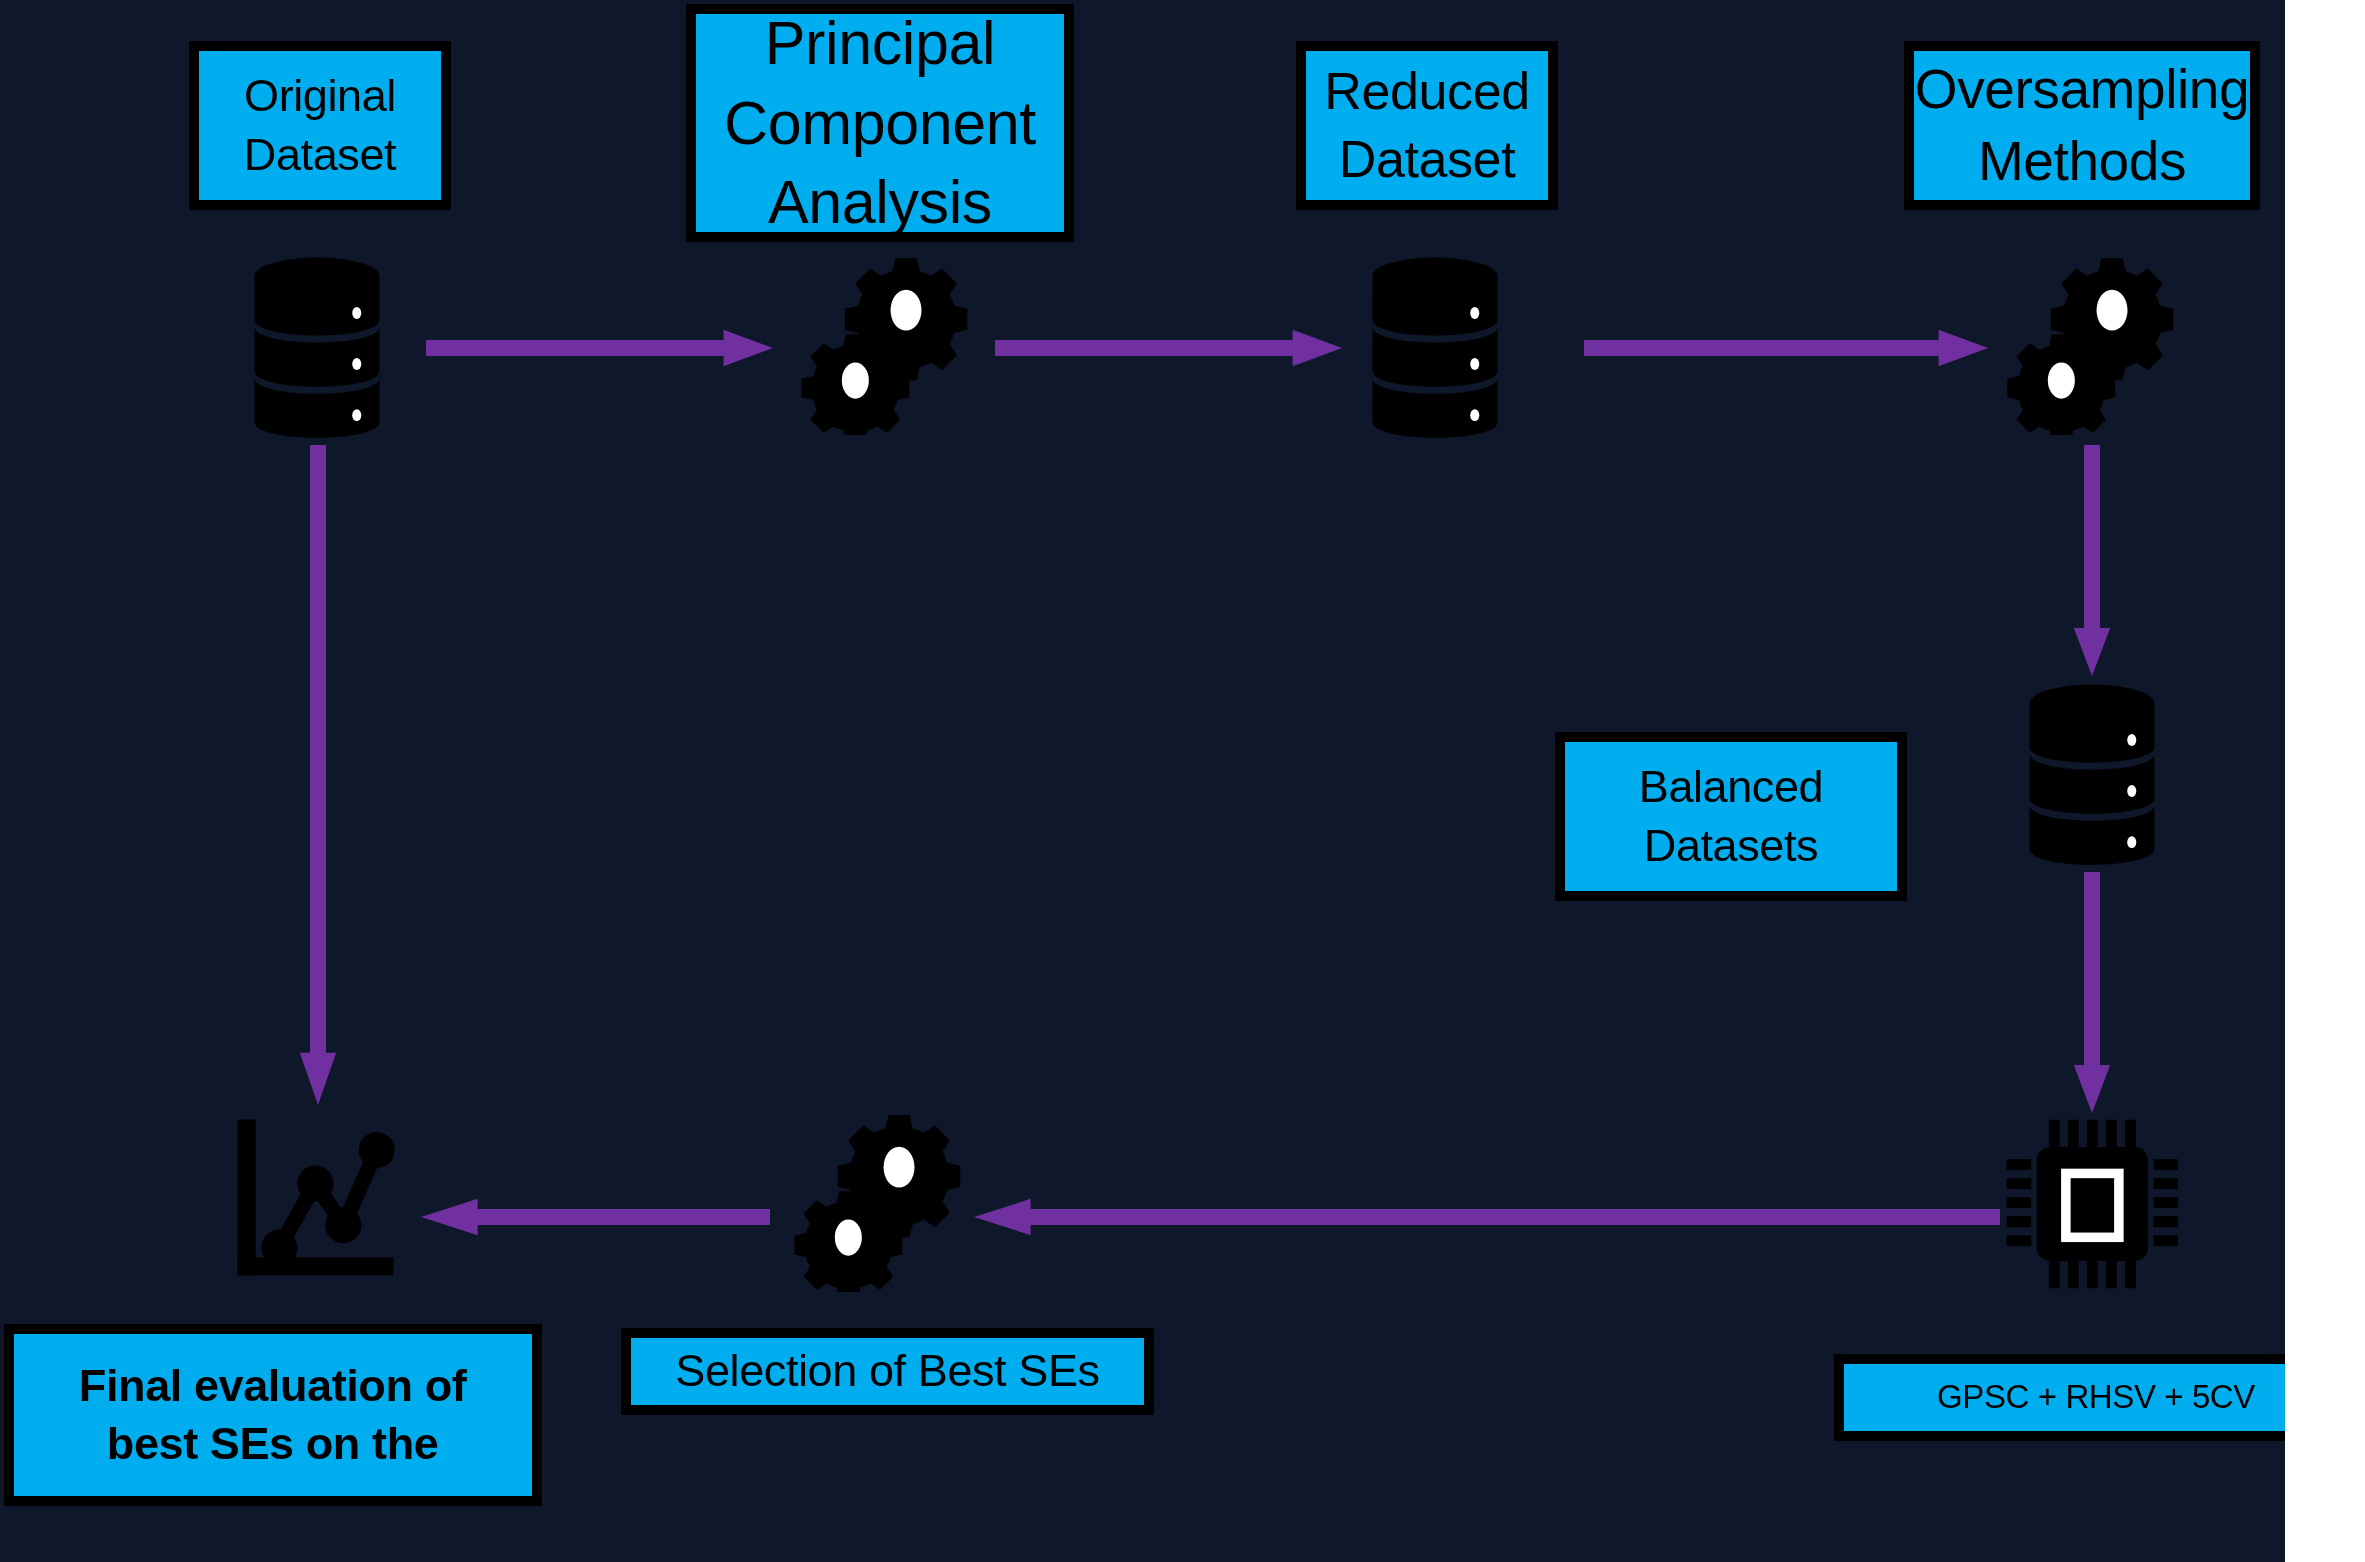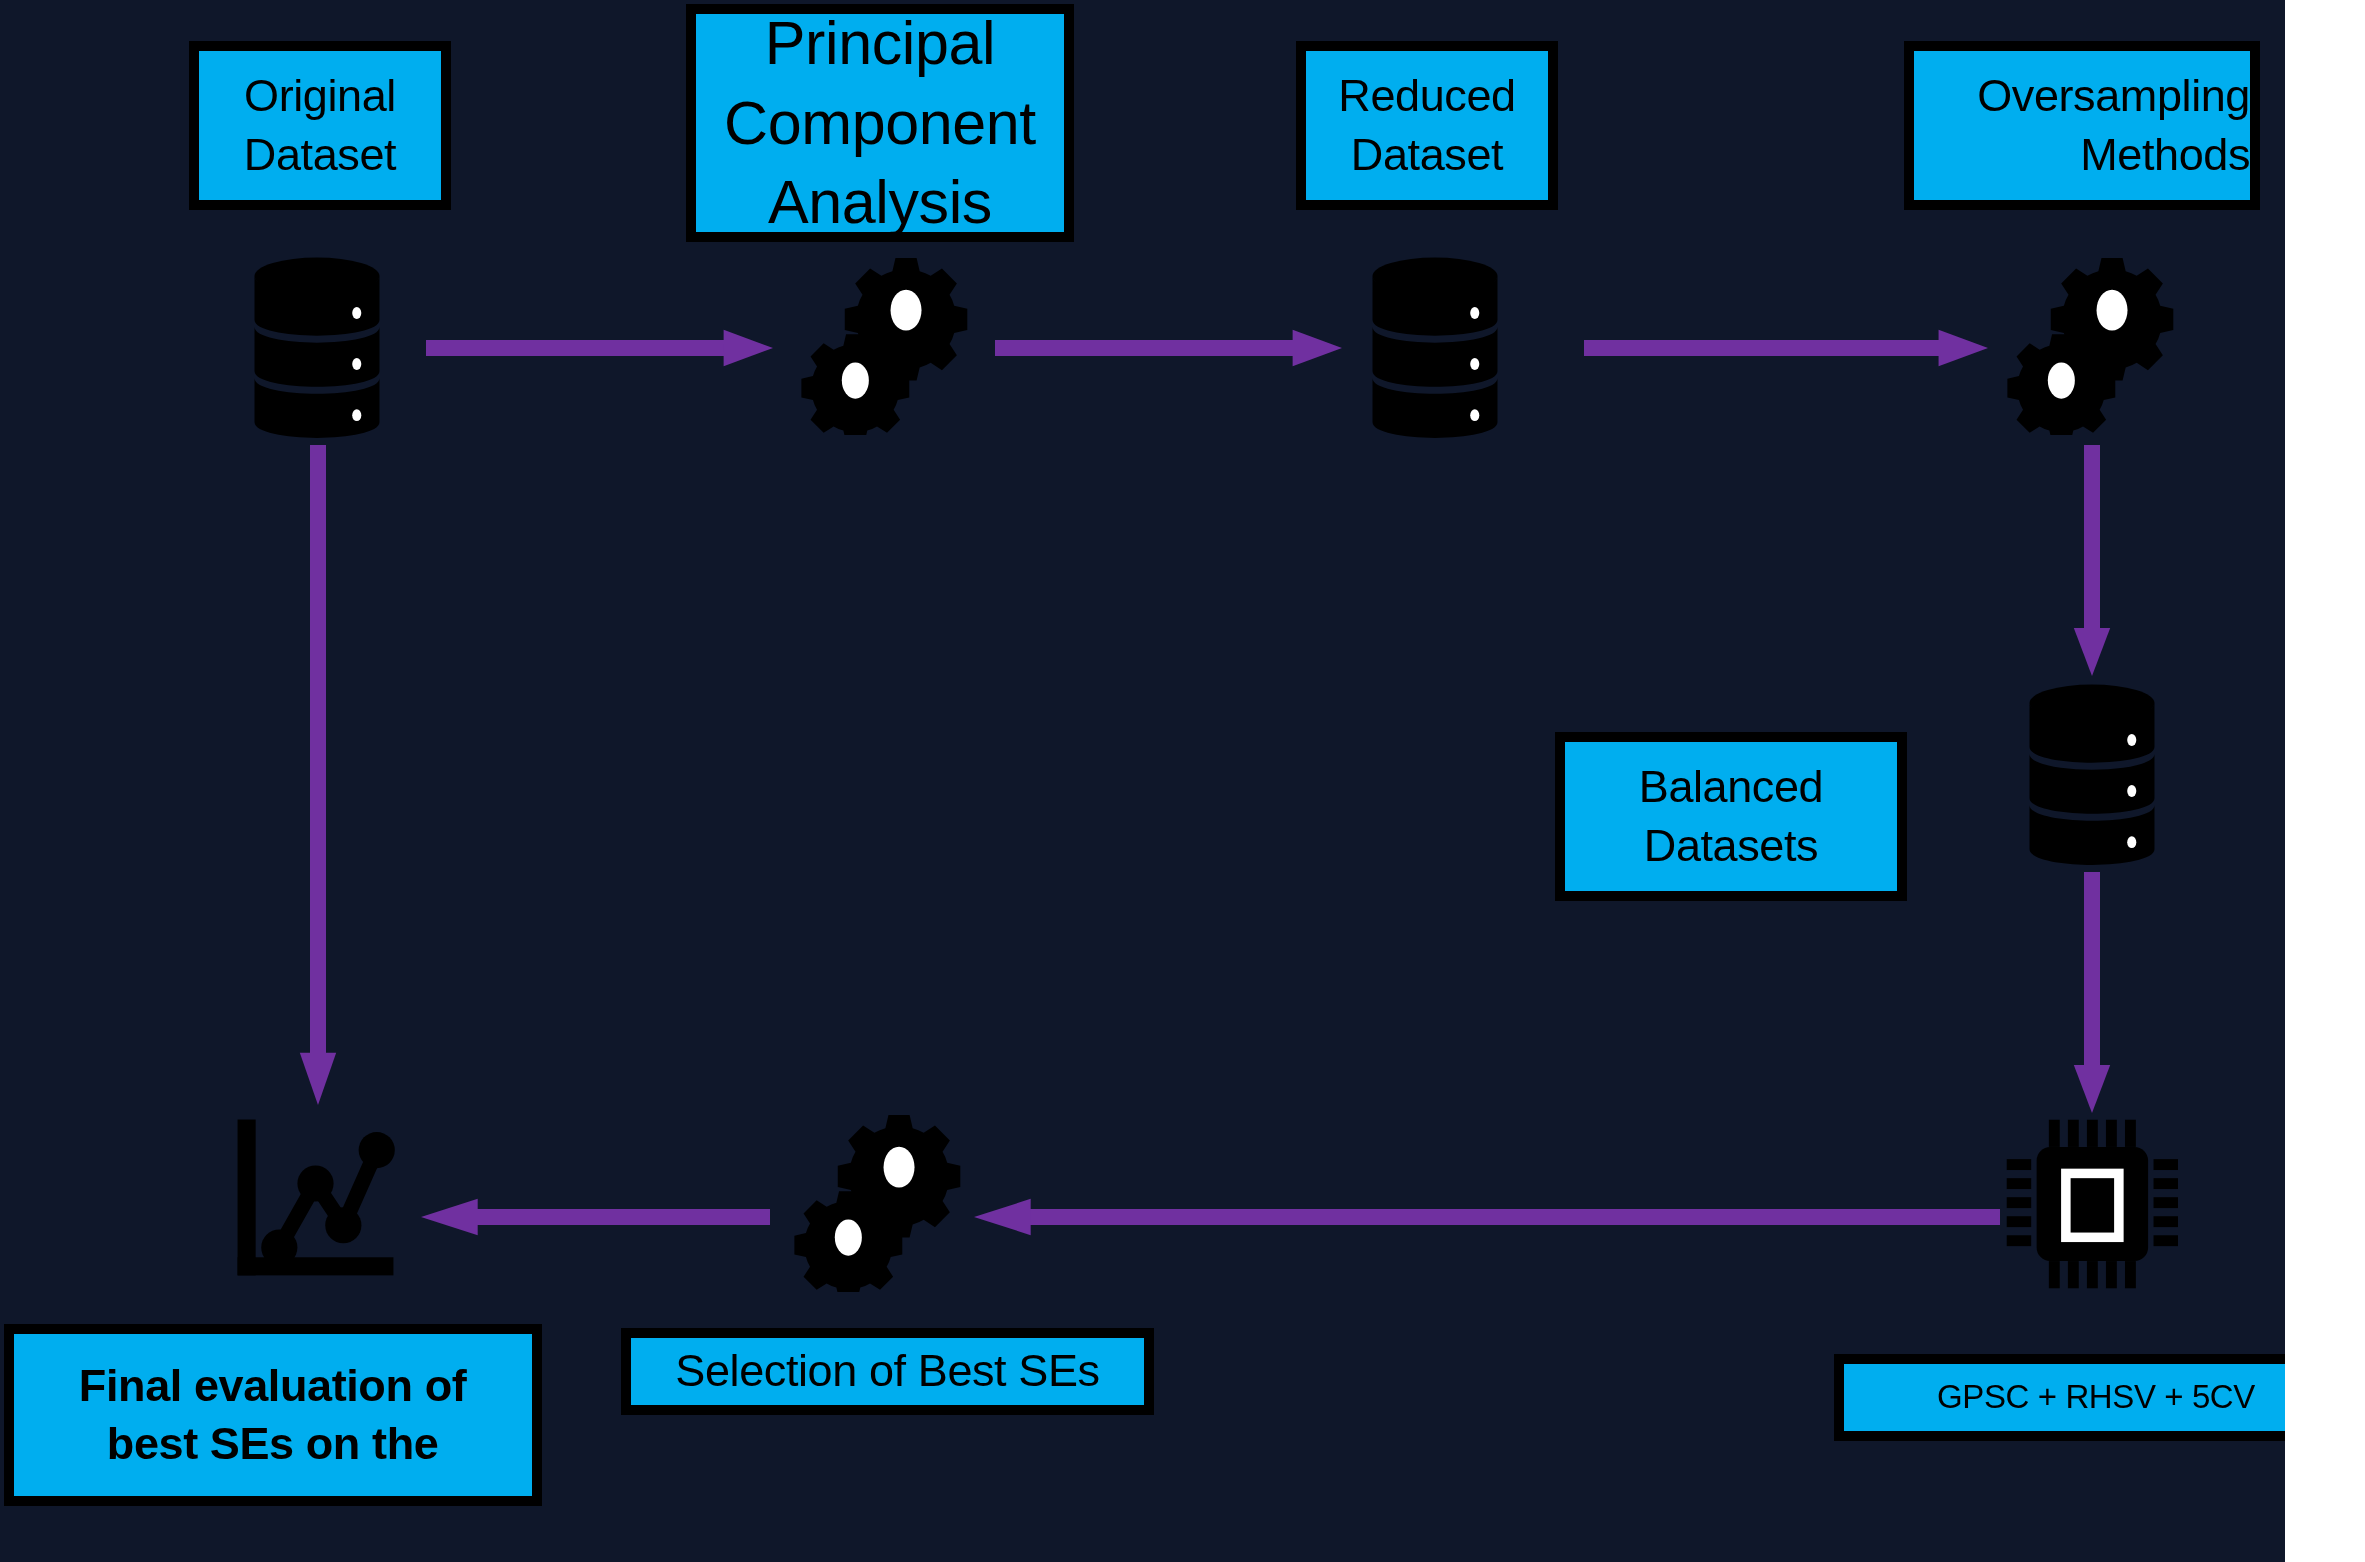--- a/index.html
+++ b/index.html
@@ -54,26 +54,26 @@
     <span class="line">Original</span>
     <span class="line">Dataset</span>
   </div>
 
   <div class="node-box" style="left:686px; top:4.4px; width:388px; height:238px; font-size:61px;">
     <span class="line">Principal</span>
     <span class="line">Component</span>
     <span class="line">Analysis</span>
   </div>
 
-  <div class="node-box" style="left:1296px; top:41px; width:262px; height:169px; font-size:45px;">
+  <div class="node-box" style="left:1296px; top:41px; width:262px; height:169px; font-size:52px;">
     <span class="line">Reduced</span>
     <span class="line">Dataset</span>
   </div>
 
-  <div class="node-box" style="left:1904px; top:41px; width:356px; height:169px; font-size:45px;align-items:flex-end;">
+  <div class="node-box" style="left:1904px; top:41px; width:356px; height:169px; font-size:55px;">
     <span class="line">Oversampling</span>
     <span class="line">Methods</span>
   </div>
 
   <div class="node-box" style="left:1555px; top:732px; width:352px; height:169px; font-size:45px;">
     <span class="line">Balanced</span>
     <span class="line">Datasets</span>
   </div>
 
   <div class="node-box" style="left:3.6px; top:1324px; width:538px; height:182px; font-size:45px;font-weight:bold;">

